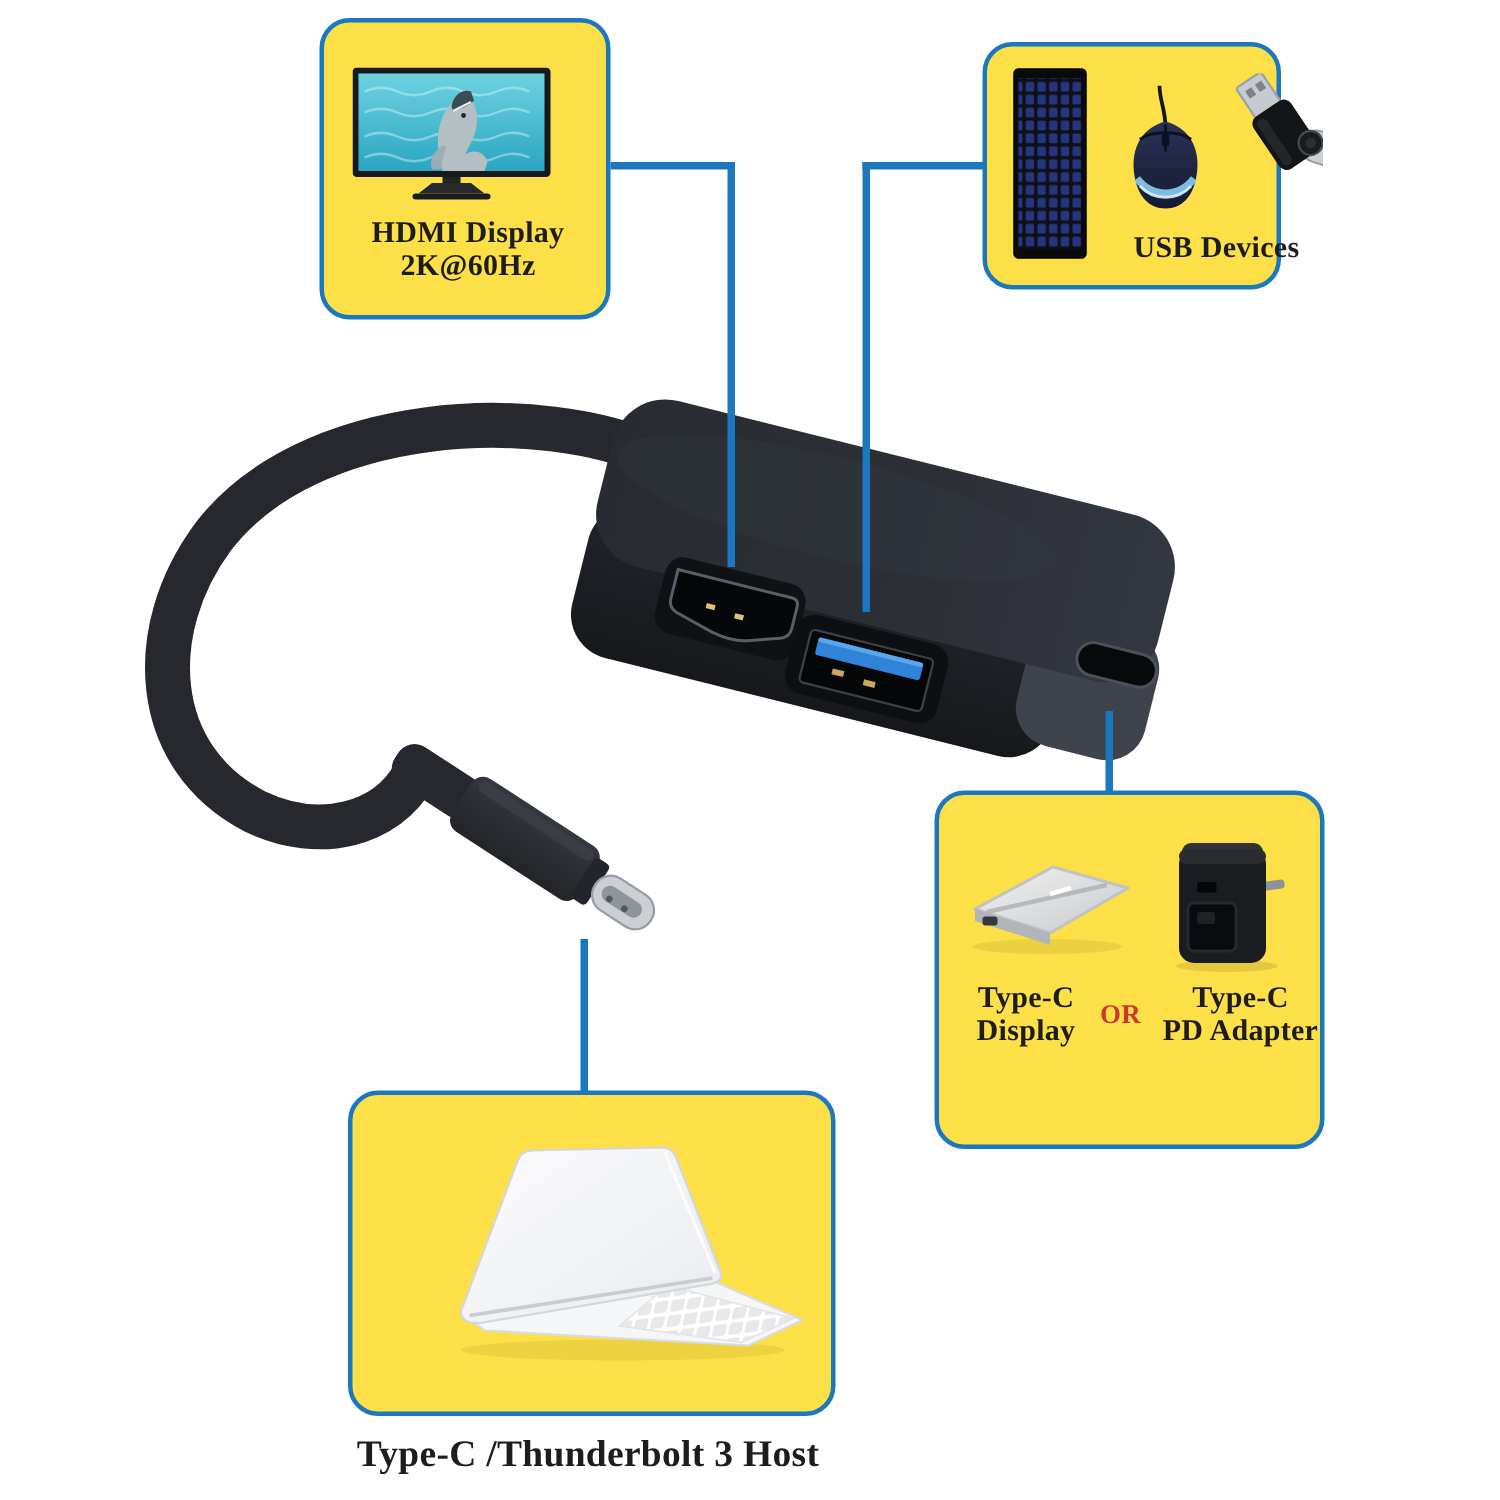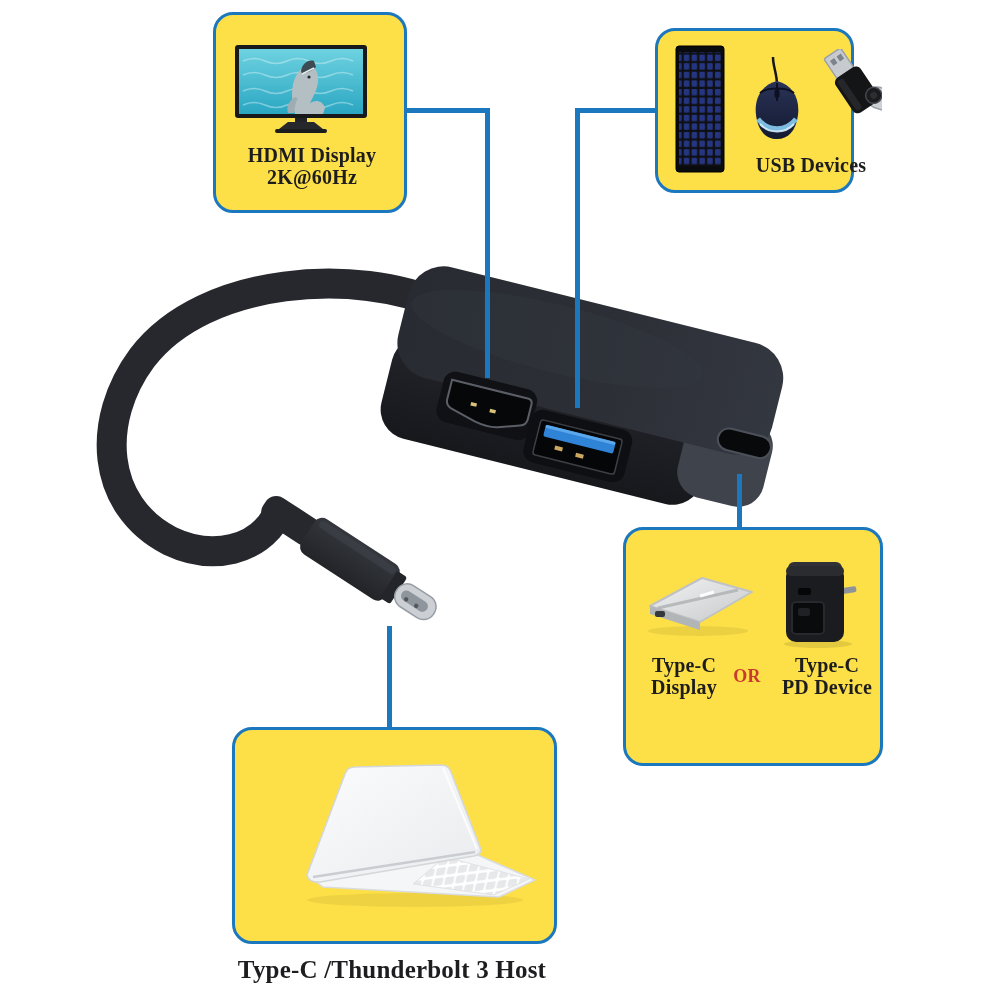--- a/index.html
+++ b/index.html
@@ -198,21 +198,21 @@
       <rect x="14" y="46" width="32" height="32" rx="4" fill="#0a0b0d" stroke="#27292d" stroke-width="2"></rect>
       <rect x="20" y="52" width="12" height="8" rx="2" fill="#1f2125"></rect>
     </svg>
     <div class="lbl" style="left:16px;top:125px;width:84px;font-size:20px;">
       <div>Type-C</div>
       <div>Display</div>
     </div>
     <div class="lbl" style="left:93px;top:137px;width:56px;font-size:18px;color:#c9392f;">OR</div>
     <div class="lbl" style="left:145px;top:125px;width:112px;font-size:20px;">
       <div>Type-C</div>
-      <div>PD Device</div>
+      <div>PD Adapter</div>
     </div>
   </div>
 
   <div class="callout-box" style="left:232px;top:727px;width:325px;height:217px;">
     <svg class="icon-abs" style="left:58px;top:24px;" width="252" height="160" viewBox="0 0 252 160">
       <defs>
         <linearGradient id="lidg" x1="0" y1="0" x2="1" y2="1">
           <stop offset="0" stop-color="#fcfcfd"></stop>
             <stop offset="1" stop-color="#e9ebee"></stop>
         </linearGradient>

